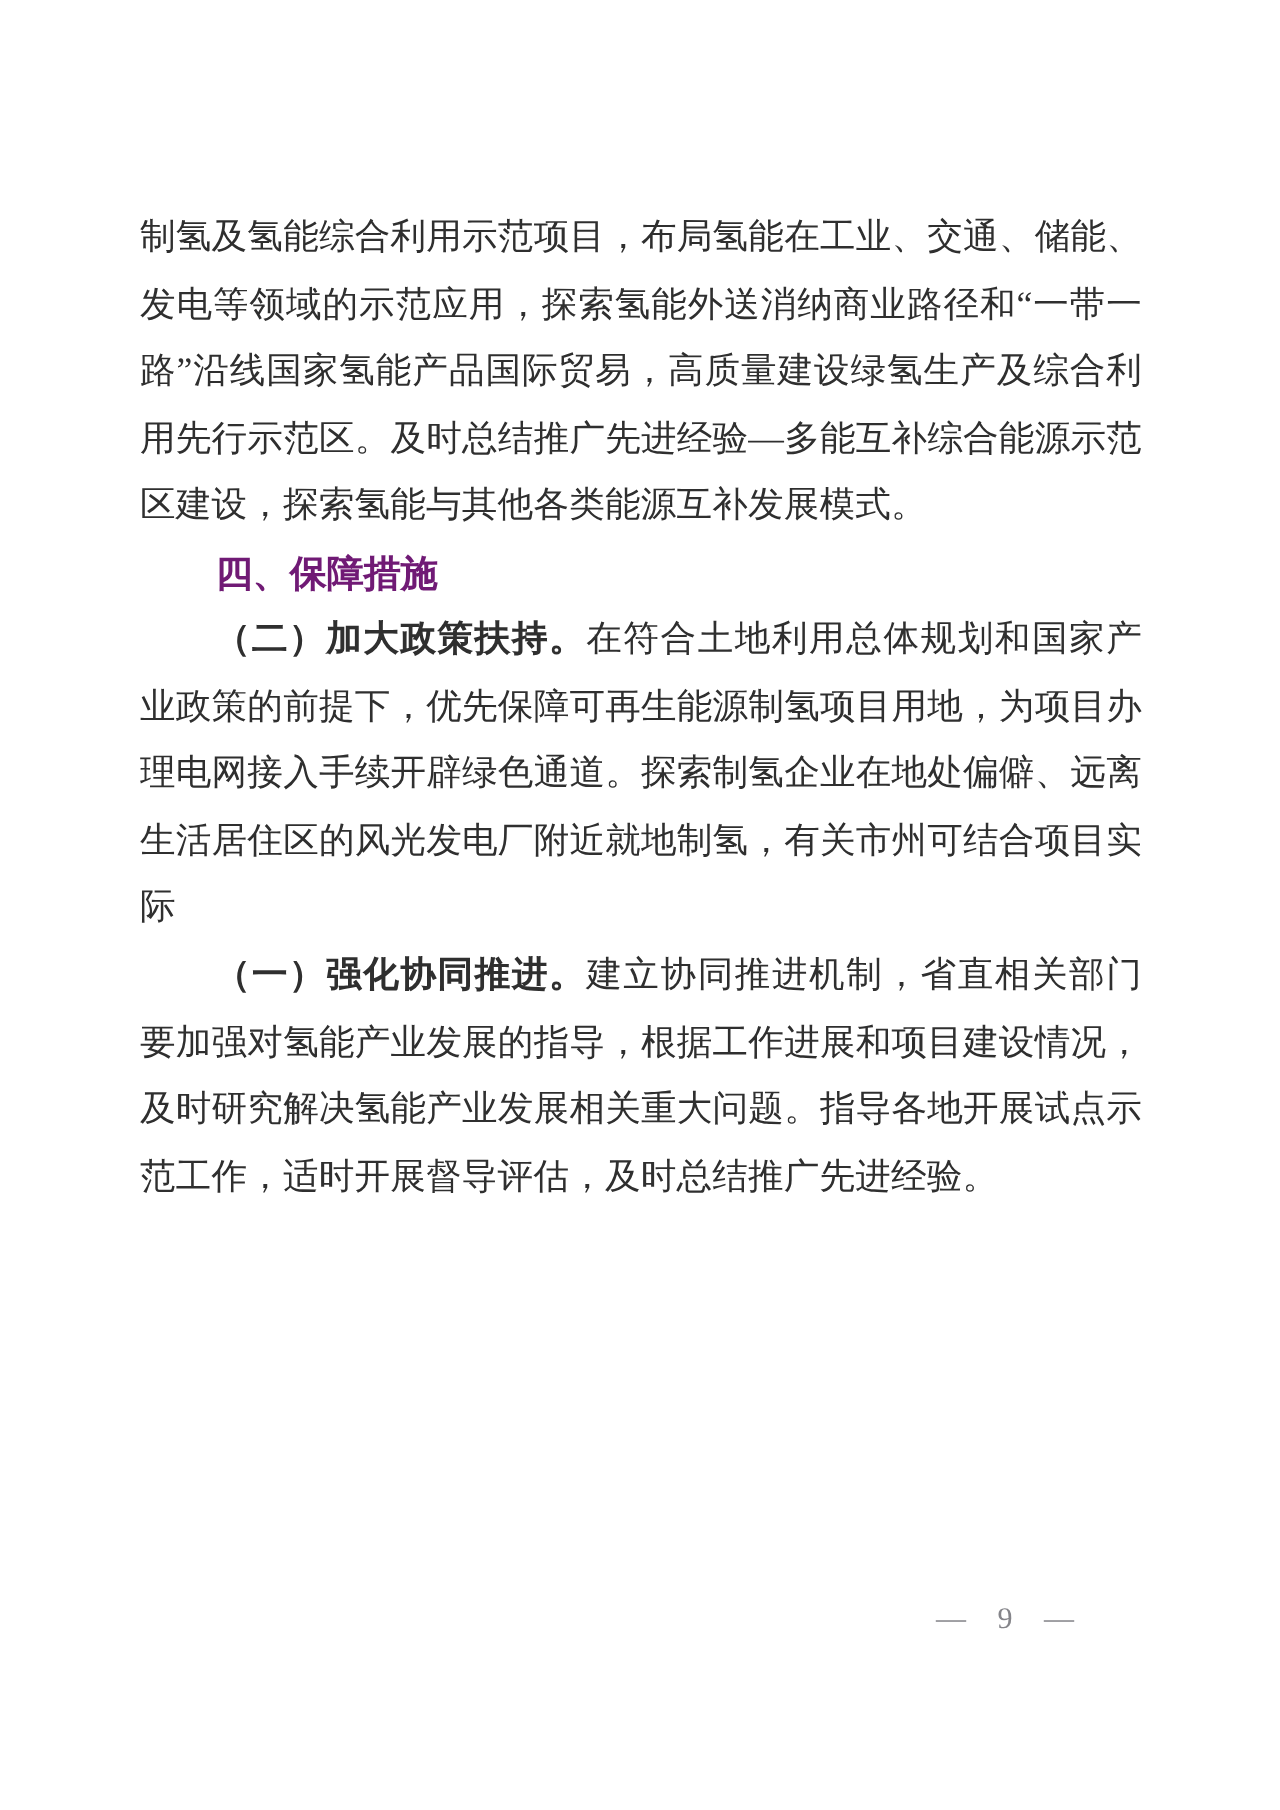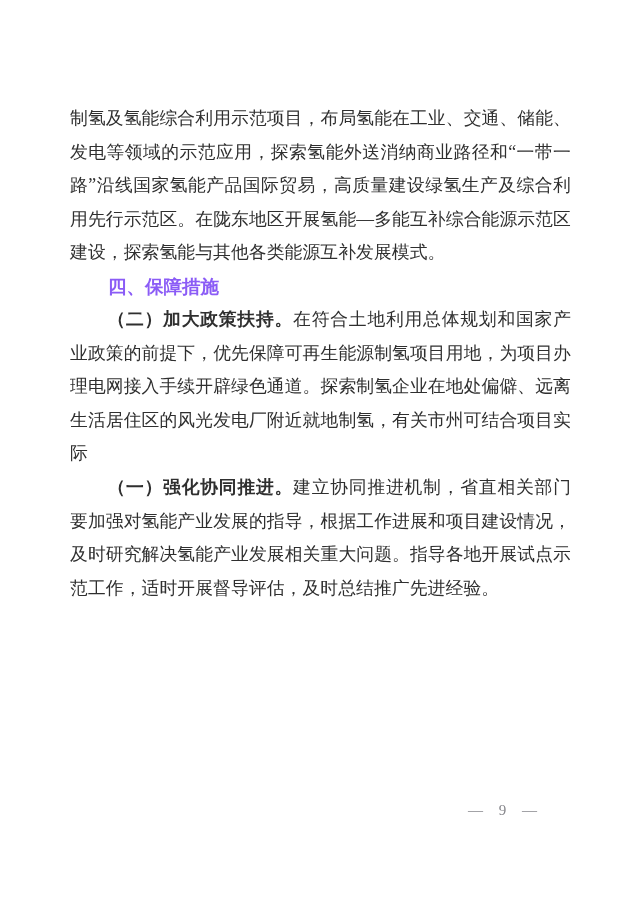--- a/index.html
+++ b/index.html
@@ -30,38 +30,38 @@
     word-break: break-all;
   }
   .para.indent { text-indent: 2.1em; }
   .para .lead { font-weight: bold; }
   .heading {
     font-size: 18.5px;
     line-height: 33.55px;
     font-weight: bold;
     text-indent: 2.05em;
     font-family: "Liberation Sans", "DejaVu Sans", sans-serif;
-    color: #8b5cf6;
+    color: #701a75;
   }
   .page-number {
     position: absolute;
     top: 801px;
     right: 100px;
     font-size: 15px;
     line-height: 18px;
     color: #85858a;
     letter-spacing: 3px;
     word-spacing: 6px;
     font-family: "Liberation Serif", "DejaVu Serif", serif;
   }
 </style>
 </head>
 <body>
 
 <div class="page">
   <div class="content" id="doc-content">
-      <div class="para">制氢及氢能综合利用示范项目，布局氢能在工业、交通、储能、发电等领域的示范应用，探索氢能外送消纳商业路径和“一带一路”沿线国家氢能产品国际贸易，高质量建设绿氢生产及综合利用先行示范区。在陇东地区开展氢能—多能互补综合能源示范区建设，探索氢能与其他各类能源互补发展模式。</div>
+      <div class="para">制氢及氢能综合利用示范项目，布局氢能在工业、交通、储能、发电等领域的示范应用，探索氢能外送消纳商业路径和“一带一路”沿线国家氢能产品国际贸易，高质量建设绿氢生产及综合利用先行示范区。及时总结推广先进经验—多能互补综合能源示范区建设，探索氢能与其他各类能源互补发展模式。</div>
       <div class="heading">四、保障措施</div>
       <div class="para indent"><span class="lead">（二）加大政策扶持。</span><span>在符合土地利用总体规划和国家产业政策的前提下，优先保障可再生能源制氢项目用地，为项目办理电网接入手续开辟绿色通道。探索制氢企业在地处偏僻、远离生活居住区的风光发电厂附近就地制氢，有关市州可结合项目实际</span></div>
       <div class="para indent"><span class="lead">（一）强化协同推进。</span><span>建立协同推进机制，省直相关部门要加强对氢能产业发展的指导，根据工作进展和项目建设情况，及时研究解决氢能产业发展相关重大问题。指导各地开展试点示范工作，适时开展督导评估，及时总结推广先进经验。</span></div>
     </div>
   <div class="page-number">— 9 —</div>
 </div>
 
 </body></html>

